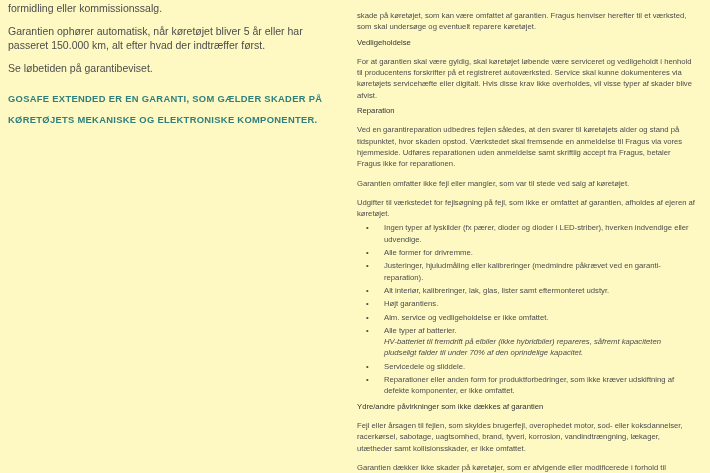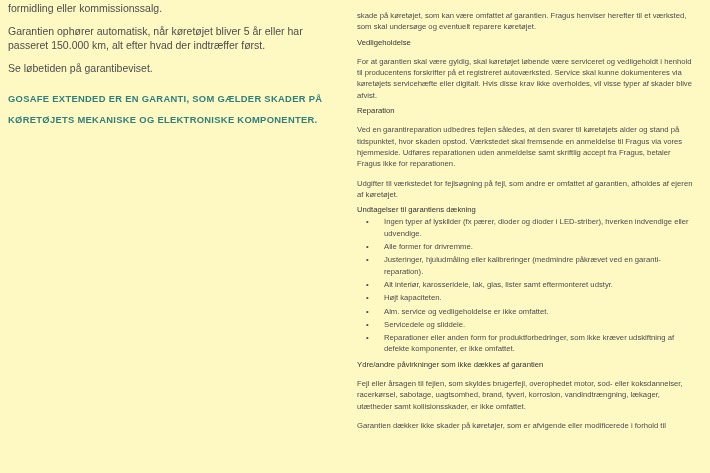--- a/index.html
+++ b/index.html
@@ -83,30 +83,34 @@
   </div>
 
   <div class="col-right">
     <p>skade på køretøjet, som kan være omfattet af garantien. Fragus henviser herefter til et værksted, som skal undersøge og eventuelt reparere køretøjet.</p>
 
     <h3>Vedligeholdelse</h3>
     <p>For at garantien skal være gyldig, skal køretøjet løbende være serviceret og vedligeholdt i henhold til producentens forskrifter på et registreret autoværksted. Service skal kunne dokumenteres via køretøjets servicehæfte eller digitalt. Hvis disse krav ikke overholdes, vil visse typer af skader blive afvist.</p>
 
     <h3>Reparation</h3>
     <p>Ved en garantireparation udbedres fejlen således, at den svarer til køretøjets alder og stand på tidspunktet, hvor skaden opstod. Værkstedet skal fremsende en anmeldelse til Fragus via vores hjemmeside. Udføres reparationen uden anmeldelse samt skriftlig accept fra Fragus, betaler Fragus ikke for reparationen.</p>
-    <p>Udgifter til værkstedet for fejlsøgning på fejl, som andre er omfattet af garantien, afholdes af ejeren af køretøjet.</p>
+    <p>Garantien omfatter ikke fejl eller mangler, som var til stede ved salg af køretøjet.</p>
+    <p>Udgifter til værkstedet for fejlsøgning på fejl, som ikke er omfattet af garantien, afholdes af ejeren af køretøjet.</p>
 
-    <h3>Undtagelser til garantiens dækning</h3>
     <ul>
       <li><span>Ingen typer af lyskilder (fx pærer, dioder og dioder i LED-striber), hverken indvendige eller udvendige.</span></li>
       <li><span>Alle former for drivremme.</span></li>
       <li><span>Justeringer, hjuludmåling eller kalibreringer (medmindre påkrævet ved en garanti-reparation).</span></li>
-      <li><span>Alt interiør, karosseridele, lak, glas, lister samt eftermonteret udstyr.</span></li>
-      <li><span>Højt kapaciteten.</span></li>
+      <li><span>Alt interiør, kalibreringer, lak, glas, lister samt eftermonteret udstyr.</span></li>
+      <li><span>Højt garantiens.</span></li>
       <li><span>Alm. service og vedligeholdelse er ikke omfattet.</span></li>
+      <li>
+        <span>Alle typer af batterier.</span>
+        <div class="note">HV-batteriet til fremdrift på elbiler (ikke hybridbiler) repareres, såfremt kapaciteten pludseligt falder til under 70% af den oprindelige kapacitet.</div>
+      </li>
       <li><span>Servicedele og sliddele.</span></li>
       <li><span>Reparationer eller anden form for produktforbedringer, som ikke kræver udskiftning af defekte komponenter, er ikke omfattet.</span></li>
     </ul>
 
     <h3>Ydre/andre påvirkninger som ikke dækkes af garantien</h3>
     <p>Fejl eller årsagen til fejlen, som skyldes brugerfejl, overophedet motor, sod- eller koksdannelser, racerkørsel, sabotage, uagtsomhed, brand, tyveri, korrosion, vandindtrængning, lækager, utætheder samt kollisionsskader, er ikke omfattet.</p>
     <p>Garantien dækker ikke skader på køretøjer, som er afvigende eller modificerede i forhold til</p>
   </div>
 
 </div>

